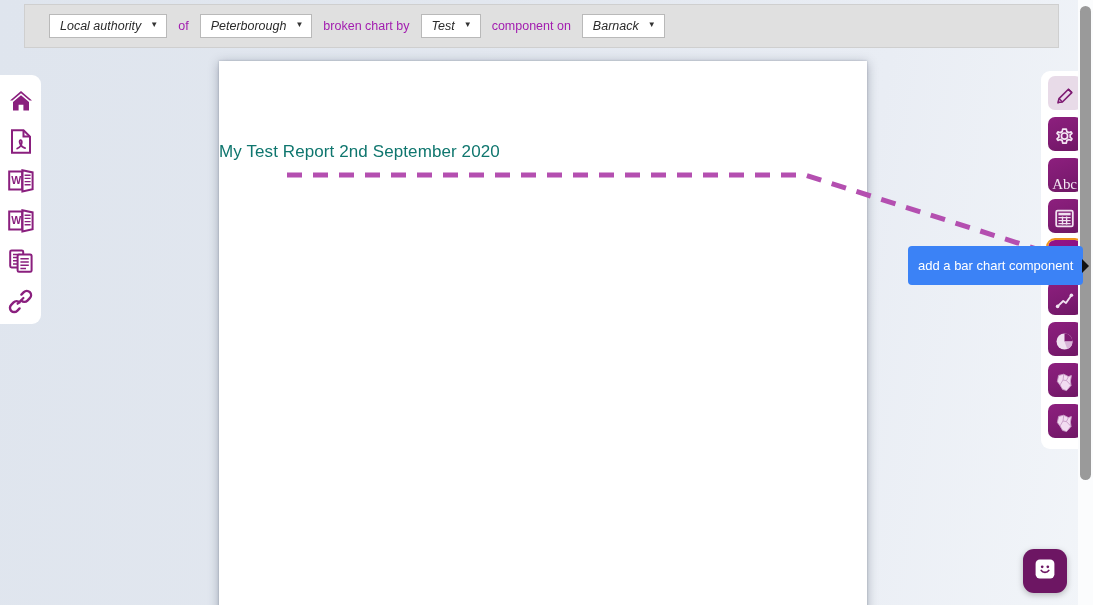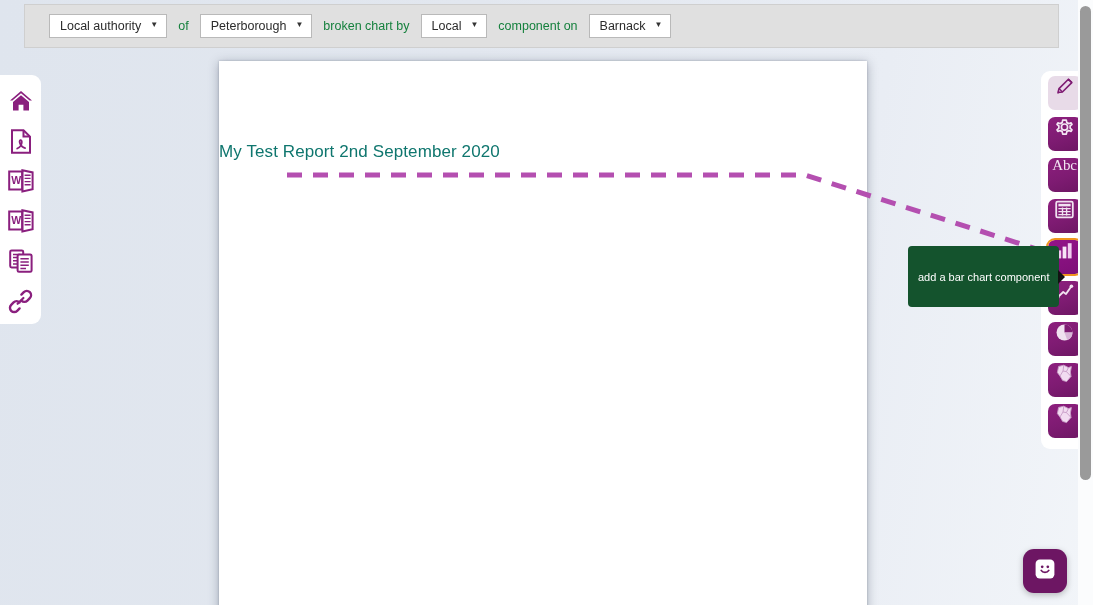--- a/index.html
+++ b/index.html
@@ -45,30 +45,31 @@
     height: 24px;
     box-sizing: border-box;
     display: inline-flex;
     align-items: center;
     padding: 0 8px 0 10px;
     font-size: 12.5px;
     color: #2b2b2b;
     cursor: pointer;
     white-space: nowrap;
     line-height: 1;
+    font-style: italic;
   }
   .select .caret {
     font-size: 8px;
     margin-left: 9px;
     color: #333;
     transform: translateY(-1px);
   }
   .tb-text {
     font-size: 12.5px;
-    color: #15803d;
+    color: #a21caf;
     padding: 0 11px;
     white-space: nowrap;
   }
 
   
   .left-rail {
     position: absolute;
     left: 0;
     top: 75px;
     width: 41px;
@@ -136,21 +137,21 @@
     flex-direction: column;
     align-items: center;
     padding-top: 5px;
   }
   .tool {
     width: 34px;
     height: 34px;
     border-radius: 7px;
     margin-bottom: 7px;
     display: flex;
-    align-items: flex-start;
+    align-items: flex-end;
     justify-content: center;
     cursor: pointer;
     box-sizing: border-box;
     position: relative;
   }
   .tool.solid   { background: linear-gradient(160deg,#8d1f7e 0%, #7e1b72 55%, #6d1663 100%); }
   .tool.light   { background: #e8dbe8; }
   .tool.magenta { background: linear-gradient(160deg,#93148a 0%, #7d0f76 100%); }
   .tool.selected {
     outline: 2px solid #f0951e;
@@ -164,27 +165,27 @@
     line-height: 1;
     letter-spacing: -0.2px;
   }
 
   
   .tooltip {
     position: absolute;
     left: 908px;
     top: 246px;
     height: 27px;
-    background: #14532d;
+    background: #3b82f6;
     border-radius: 4px;
     display: flex;
     align-items: center;
-    padding: 17px 10px;
+    padding: 6px 10px;
     color: #ffffff;
-    font-size: 11px;
+    font-size: 13px;
     white-space: nowrap;
     z-index: 30;
   }
   .tooltip::after {
     content: "";
     position: absolute;
     right: -6px;
     top: 50%;
     transform: translateY(-50%);
     border-top: 7px solid transparent;
@@ -239,21 +240,21 @@
     <span>Local authority</span>
     <span class="caret">▼</span>
   </div>
   <span class="tb-text">of</span>
   <div class="select">
     <span>Peterborough</span>
     <span class="caret">▼</span>
   </div>
   <span class="tb-text">broken chart by</span>
   <div class="select">
-    <span>Local</span>
+    <span>Test</span>
     <span class="caret">▼</span>
   </div>
   <span class="tb-text">component on</span>
   <div class="select">
     <span>Barnack</span>
     <span class="caret">▼</span>
   </div>
 </div>
 
 <div class="left-rail">

